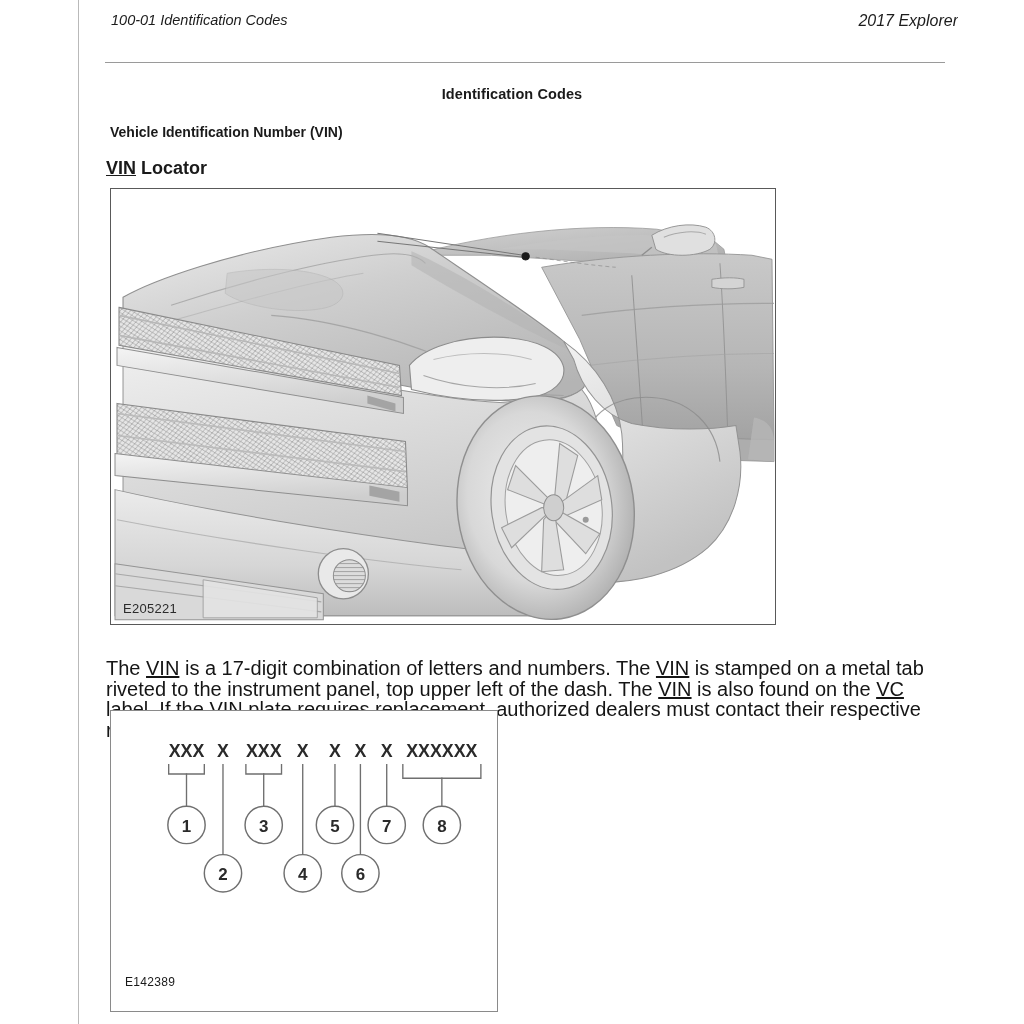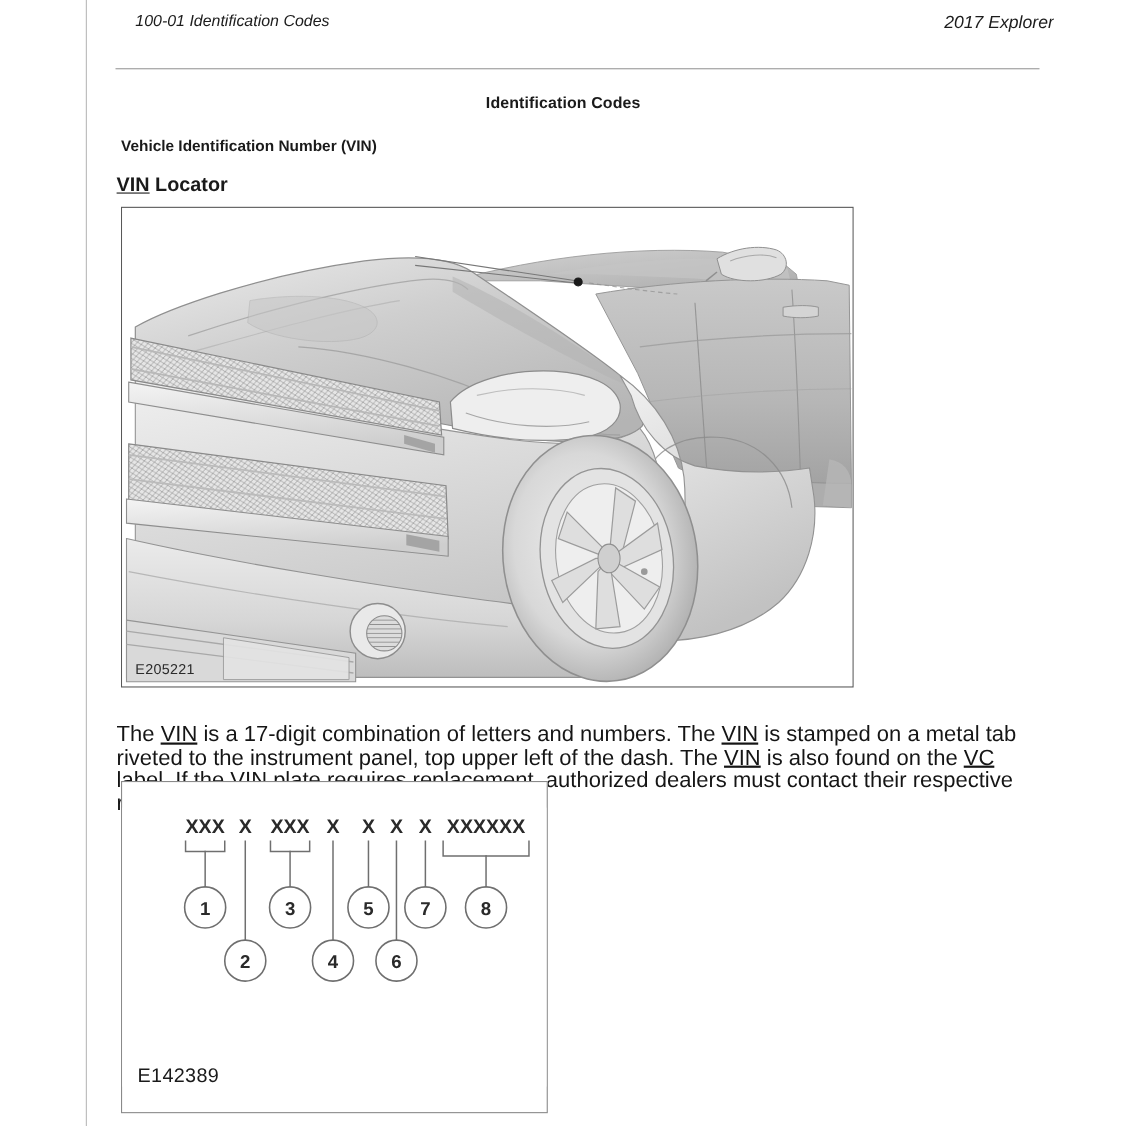--- a/index.html
+++ b/index.html
@@ -31,21 +31,21 @@
   
   .running-head {
     position: absolute;
     left: 105px;
     top: 8px;
     width: 845px;
     height: 48px;
   }
   .head-left {
     position: absolute;
-    left: 18px;
+    left: 6px;
     top: 0;
     font-style: italic;
     font-size: 14.5px;
     line-height: 25px;
     color: #1c1c1c;
     white-space: nowrap;
   }
   .head-left .line2 { display: block; }
   .head-right {
     position: absolute;
@@ -154,21 +154,21 @@
     left: 110px;
     top: 710px;
     width: 388px;
     height: 302px;
     border: 1.5px solid #8a8a8a;
     background: #ffffff;
     box-sizing: border-box;
     overflow: hidden;
   }
   .fig-vin svg { display: block; width: 100%; height: 100%; }
-  .fig2-id { left: 14px; bottom: 22px; font-size: 18px; color: #1a1a1a; }
+  .fig2-id { left: 14px; bottom: 22px; font-size: 12px; color: #1a1a1a; }
 </style>
 </head>
 <body>
 
 <div class="page-edge"></div>
 
 <div class="running-head">
   <div class="head-left">
     <span>100-01 Identification Codes</span>
   </div>

